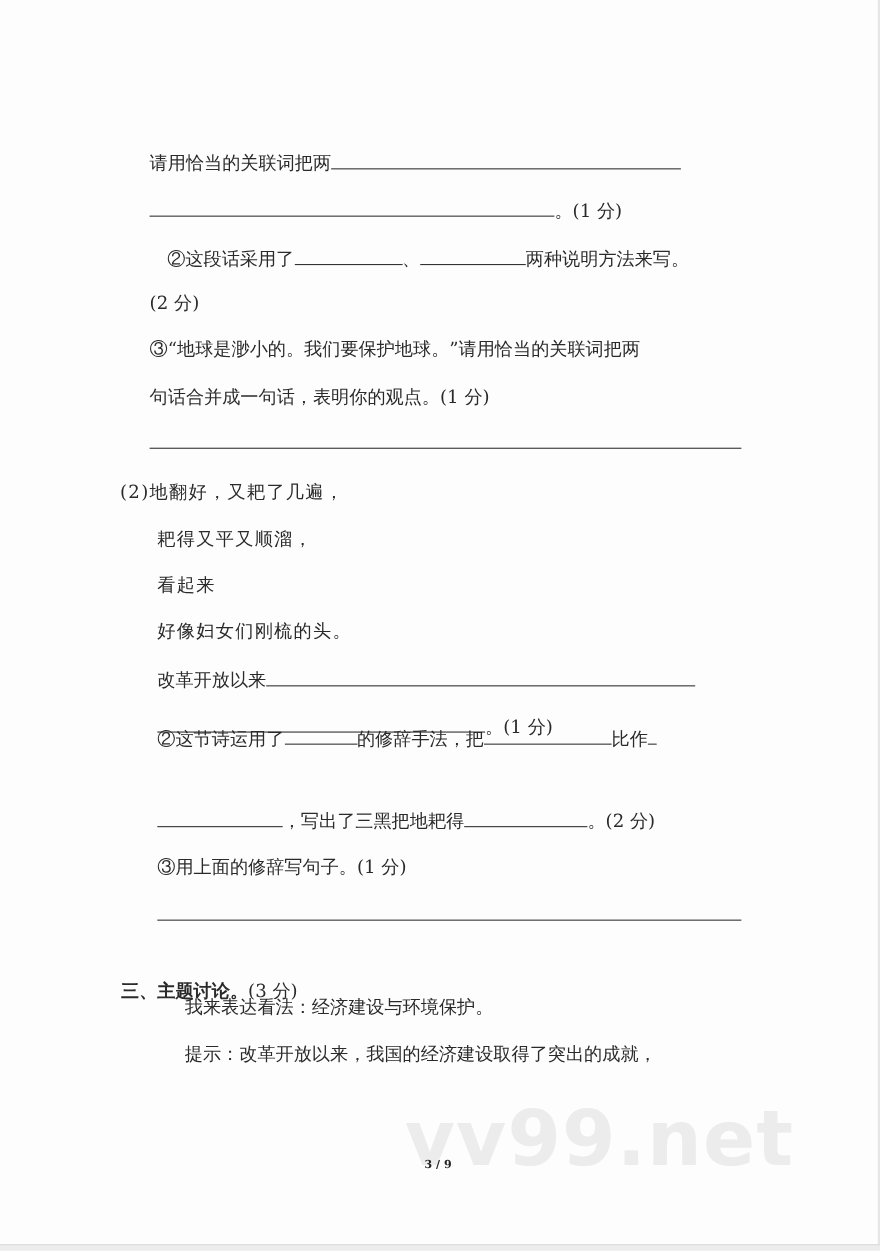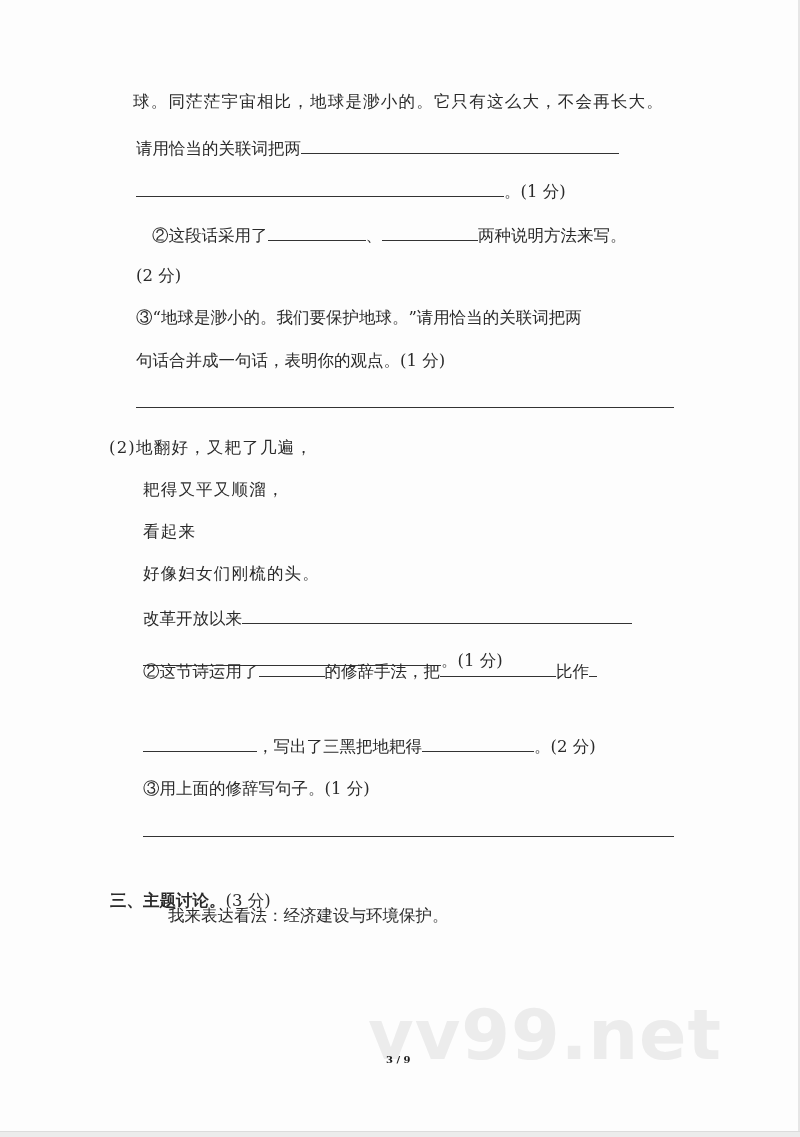--- a/index.html
+++ b/index.html
@@ -20,21 +20,20 @@
     position: absolute; left: 368px; top: 995px; font-family: "DejaVu Sans", sans-serif;
     font-weight: bold; font-size: 70px; color: #ececec; letter-spacing: 1px; line-height: 80px;
   }
   .pagenum { position: absolute; left: 386px; top: 1054px; font-size: 10px; font-weight: bold; color: #222; }
 </style>
 </head>
 <body>
 
 <div class="page">
 
-  <div class="line kai" style="left:133px; top:91px;">球。同茫茫宇宙相比，地球是渺小的。它只有这么大，不会再长大。</div>
 
   <div class="line" style="left:136px; top:137px;">
     <span>请用恰当的关联词把两</span><span class="blank" style="width:318px;"></span>
   </div>
   <div class="line" style="left:136px; top:180px;">
     <span class="blank" style="width:368px;"></span><span>。(1 分)</span>
   </div>
 
   <div class="line" style="left:152px; top:224px;text-align:right;">
     <span>②这段话采用了</span><span class="blank" style="width:98px;"></span><span>、</span><span class="blank" style="width:96px;"></span><span>两种说明方法来写。</span>
@@ -66,17 +65,18 @@
     <span class="blank" style="width:114px;"></span><span>，写出了三黑把地耙得</span><span class="blank" style="width:112px;"></span><span>。(2 分)</span>
   </div>
 
   <div class="line" style="left:143px; top:778px;">③用上面的修辞写句子。(1 分)</div>
   <div class="full-blank" style="left:143px; top:836px; width:531px;"></div>
 
   <div class="line" style="left:110px; top:862px;margin-top:28px;">
     <span class="bold">三、主题讨论。</span><span>(3 分)</span>
   </div>
   <div class="line" style="left:168px; top:905px;">我来表达看法：经济建设与环境保护。</div>
+  <div class="line" style="left:168px; top:948px;">提示：改革开放以来，我国的经济建设取得了突出的成就，</div>
 
   <div class="watermark">vv99.net</div>
   <div class="pagenum">3 / 9</div>
 </div>
 <div class="bottom-edge"></div>
 
 </body></html>

